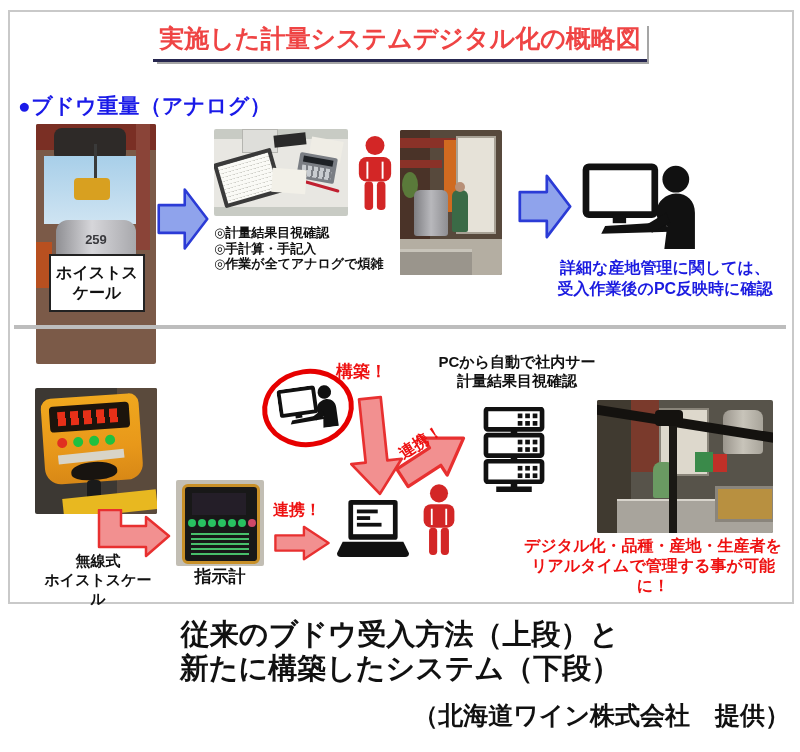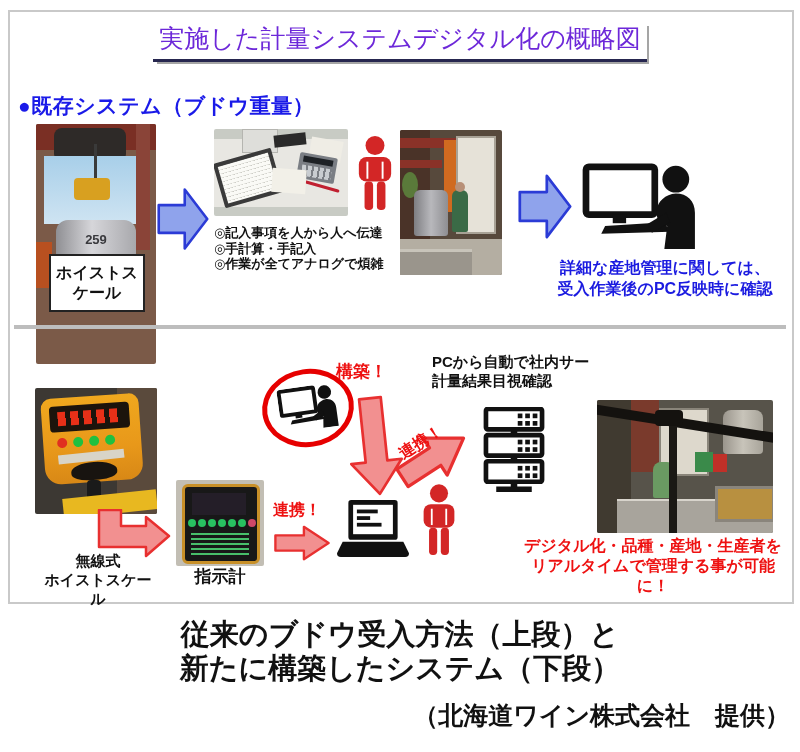--- a/index.html
+++ b/index.html
@@ -1,21 +1,21 @@
 <!DOCTYPE html>
 <html><head>
 <meta charset="utf-8">
 <style>
   html,body{margin:0;padding:0;background:#fff;}
   .canvas{position:relative;width:800px;height:752px;background:#fff;
     font-family:"Liberation Sans","DejaVu Sans",sans-serif;overflow:hidden;}
   .abs{position:absolute;}
   .frame{left:8px;top:10px;width:782px;height:590px;border:2px solid #c9c9c9;background:#fff;}
   .title{left:0;top:22px;width:800px;text-align:center;}
-  .title span{display:inline-block;font-size:25px;font-weight:normal;color:#6d28d9;
+  .title span{display:inline-block;font-size:25px;font-weight:bold;color:#ef4444;
     padding:0 6px 4px 6px;border-bottom:3px solid #26264f;box-shadow:3px 3px 0 -1px #a5a5a5;}
   .sec-head{font-size:21px;font-weight:bold;letter-spacing:0.5px;}
   .sec-head.blue{color:#1a1ae8;}
   .sec-head.red{color:#ee1111;}
   .divider{left:14px;top:325px;width:772px;height:4px;background:#bdbdbd;}
   .photo{overflow:hidden;border-radius:2px;}
   .photo > div{position:absolute;}
   .btxt{font-weight:bold;color:#111;}
   .bluetxt{color:#1b1be0;font-weight:bold;text-align:center;}
   .redtxt{color:#ee1111;font-weight:bold;}
@@ -32,21 +32,21 @@
 <body>
 
 <div class="canvas">
 
   <div class="abs frame"></div>
 
   <div class="abs title">
     <span>実施した計量システムデジタル化の概略図</span>
   </div>
 
-  <div class="abs sec-head blue" style="left:18px;top:92px;">●既存システム（ブドウ重量）</div>
+  <div class="abs sec-head blue" style="left:18px;top:92px;">●ブドウ重量（アナログ）</div>
 
   <div class="abs photo" style="left:36px;top:124px;width:120px;height:240px;background:#7b5a48;">
     <div style="left:0;top:0;width:120px;height:26px;background:#7a2f24;"></div>
     <div style="left:18px;top:4px;width:72px;height:34px;background:#2e2a28;border-radius:8px;"></div>
     <div style="left:8px;top:32px;width:104px;height:68px;background:linear-gradient(#a8cfe9,#cfe4f2);"></div>
     <div style="left:100px;top:0;width:14px;height:126px;background:#8a4438;"></div>
     <div style="left:58px;top:20px;width:3px;height:42px;background:#3a3a3a;"></div>
     <div style="left:38px;top:54px;width:36px;height:22px;background:#d8a020;border-radius:4px;"></div>
     <div style="left:0;top:118px;width:16px;height:46px;background:#b85020;"></div>
     <div style="left:20px;top:96px;width:80px;height:92px;background:linear-gradient(90deg,#8f8f93,#d6d6da 45%,#a8a8ac);border-radius:12px 12px 4px 4px;text-align:center;">
@@ -85,21 +85,21 @@
       <circle cx="21" cy="10" r="10" fill="#d32626"></circle>
       <rect x="4" y="22" width="34" height="26" rx="8" fill="#d32626"></rect>
       <rect x="12" y="27" width="2" height="18" fill="#ffffff"></rect>
       <rect x="28" y="27" width="2" height="18" fill="#ffffff"></rect>
       <rect x="10" y="48" width="9" height="30" rx="4" fill="#d32626"></rect>
       <rect x="23" y="48" width="9" height="30" rx="4" fill="#d32626"></rect>
     </svg>
   </div>
 
   <div class="abs bullets" style="left:214px;top:225px;">
-    <div>◎記入事項を人から人へ伝達</div>
+    <div>◎計量結果目視確認</div>
     <div>◎手計算・手記入</div>
     <div>◎作業が全てアナログで煩雑</div>
   </div>
 
   <div class="abs photo" style="left:400px;top:130px;width:102px;height:145px;background:#57493c;">
     <div style="left:0;top:0;width:30px;height:145px;background:#4a3328;"></div>
     <div style="left:56px;top:6px;width:36px;height:94px;background:#e6e2d8;border:2px solid #a8a296;"></div>
     <div style="left:0;top:8px;width:56px;height:10px;background:#8a3228;"></div>
     <div style="left:0;top:30px;width:42px;height:8px;background:#8a3228;"></div>
     <div style="left:44px;top:10px;width:12px;height:72px;background:#d06a20;"></div>
@@ -229,21 +229,21 @@
     <svg width="38" height="75" viewBox="0 0 42 80">
       <circle cx="21" cy="10" r="10" fill="#d32626"></circle>
       <rect x="4" y="22" width="34" height="26" rx="8" fill="#d32626"></rect>
       <rect x="12" y="27" width="2" height="18" fill="#ffffff"></rect>
       <rect x="28" y="27" width="2" height="18" fill="#ffffff"></rect>
       <rect x="10" y="48" width="9" height="30" rx="4" fill="#d32626"></rect>
       <rect x="23" y="48" width="9" height="30" rx="4" fill="#d32626"></rect>
     </svg>
   </div>
 
-  <div class="abs btxt" style="left:432px;top:352px;width:170px;text-align:left;font-size:15px;line-height:19px;">
+  <div class="abs btxt" style="left:432px;top:352px;width:170px;text-align:center;font-size:15px;line-height:19px;">
     <div>PCから自動で社内サー</div>
     <div>計量結果目視確認</div>
   </div>
 
   <div class="abs" style="left:483px;top:407px;">
     <svg width="62" height="86" viewBox="0 0 66 92">
       <line x1="33" y1="4" x2="33" y2="86" stroke="#111" stroke-width="7"></line>
       <line x1="14" y1="88" x2="52" y2="88" stroke="#111" stroke-width="6"></line>
       <rect x="3" y="2" width="60" height="22" rx="2" fill="#fff" stroke="#111" stroke-width="5"></rect>
       <rect x="3" y="30" width="60" height="22" rx="2" fill="#fff" stroke="#111" stroke-width="5"></rect>

